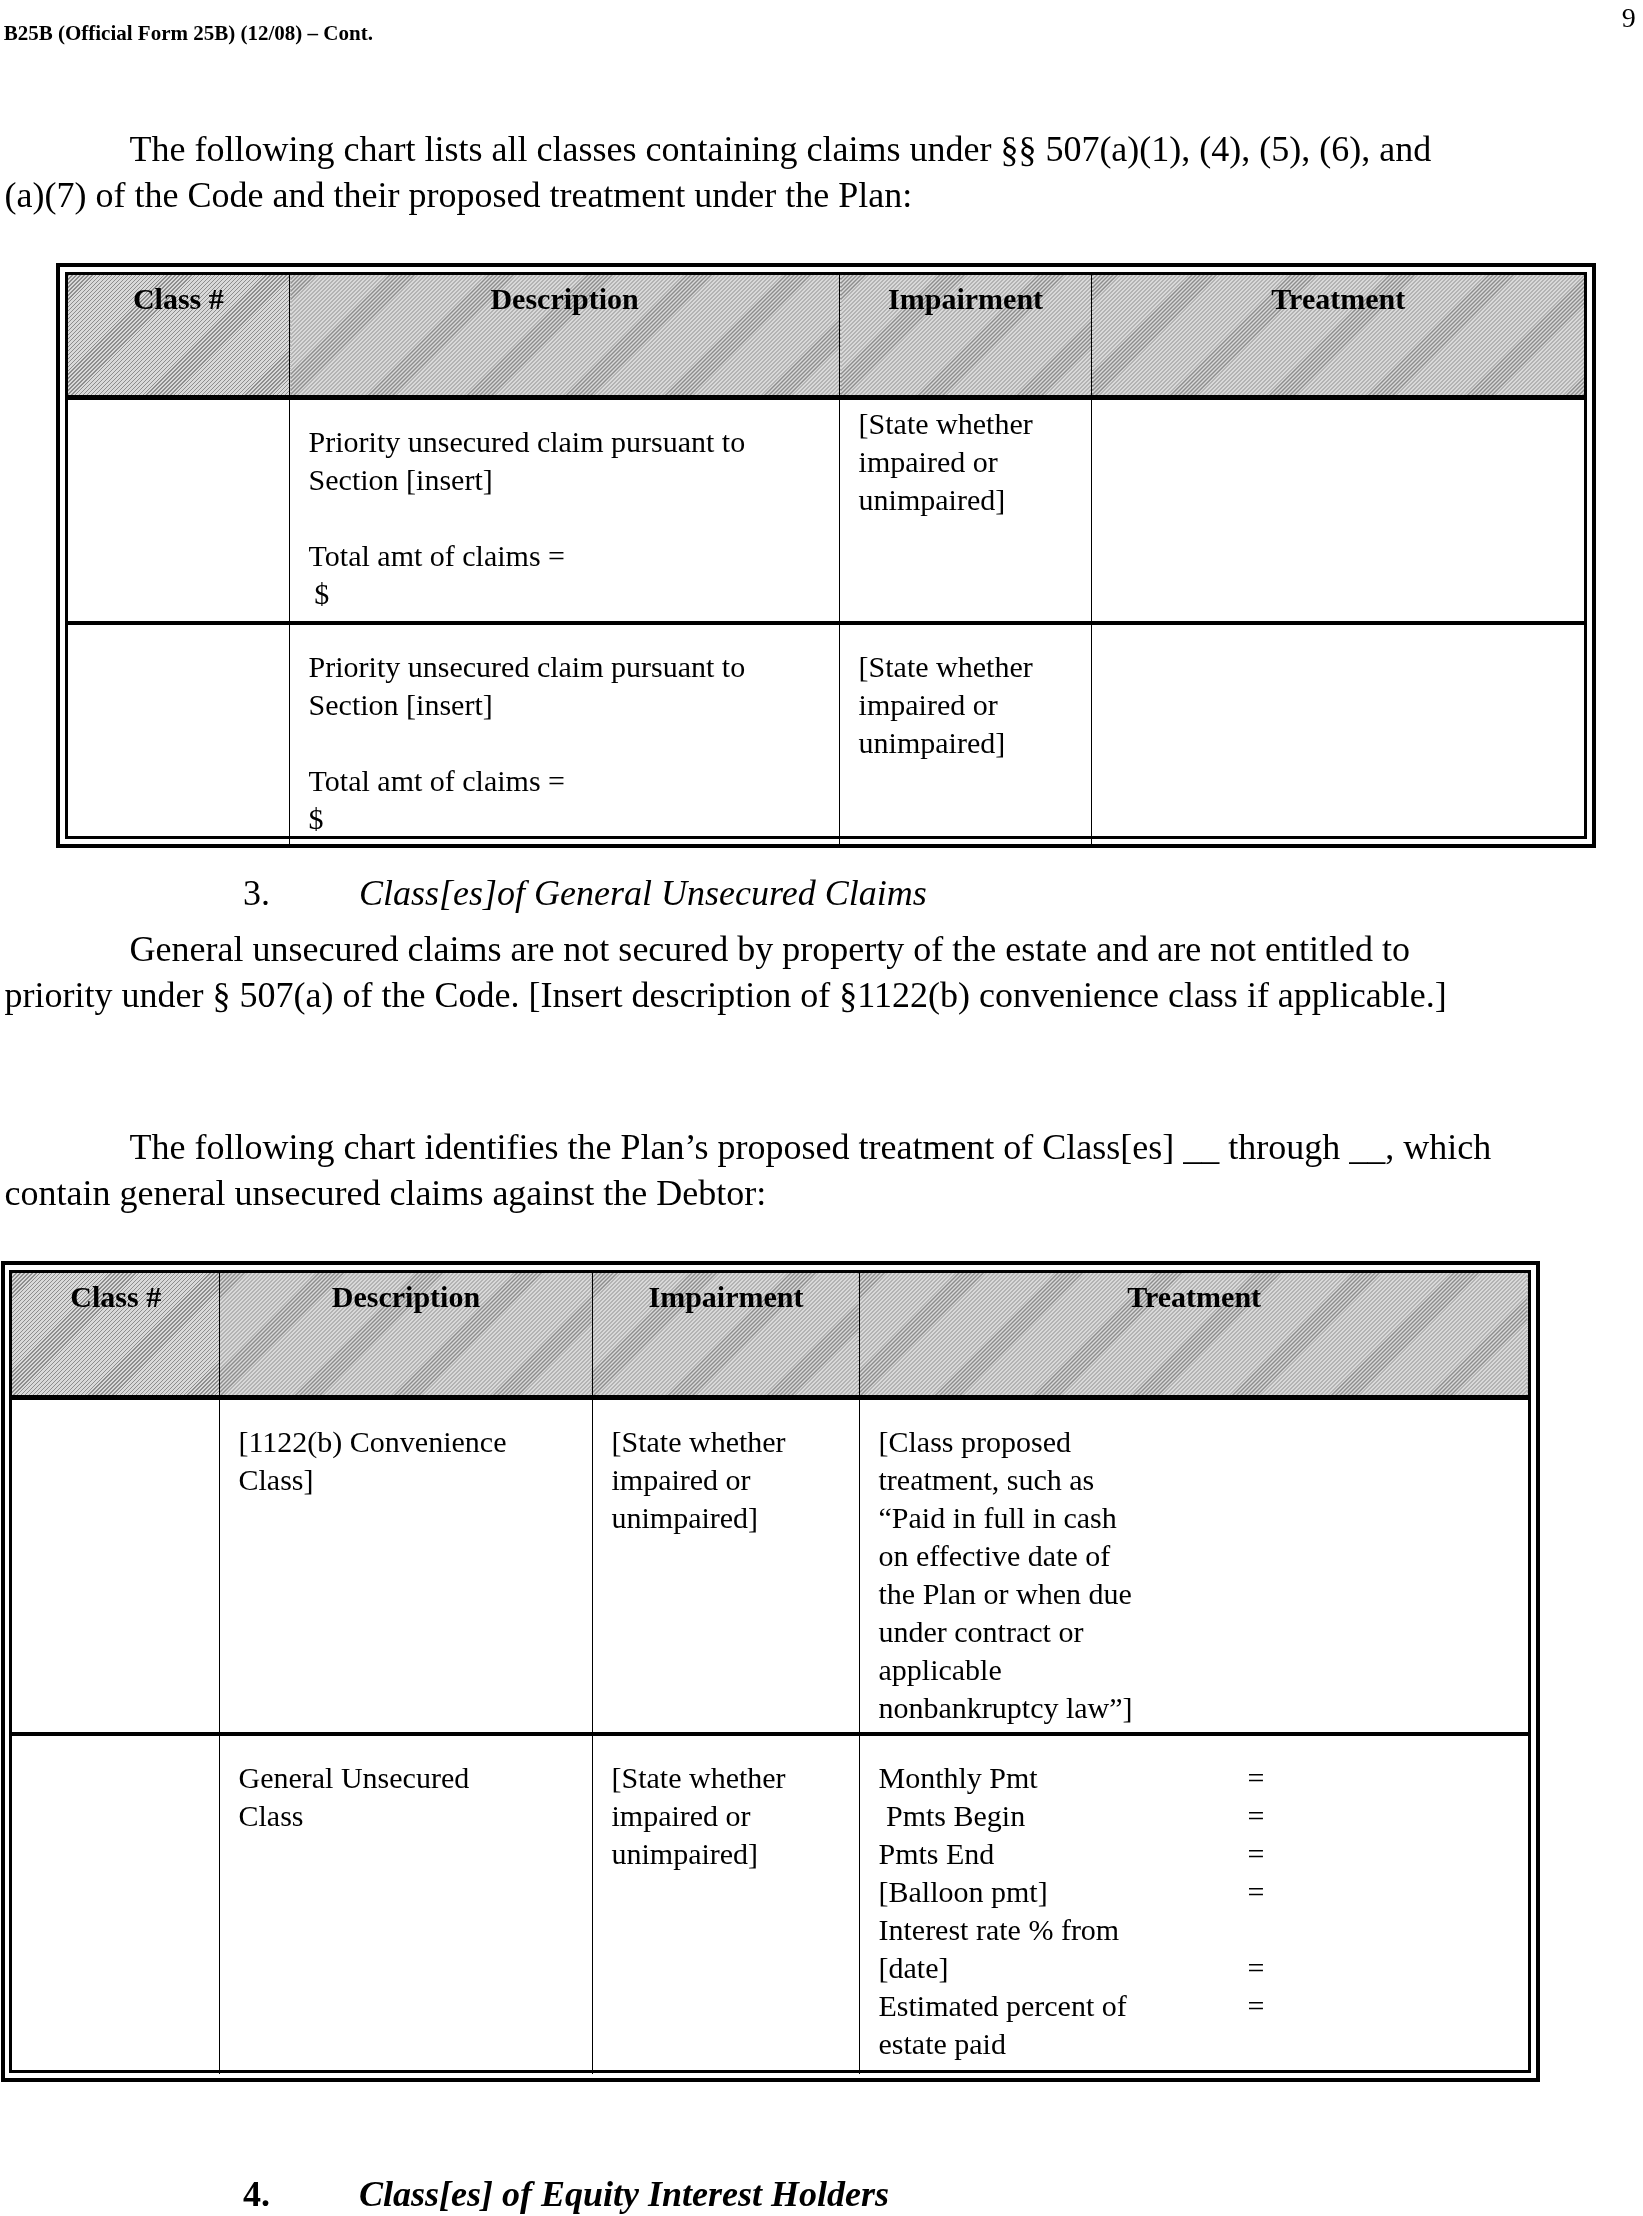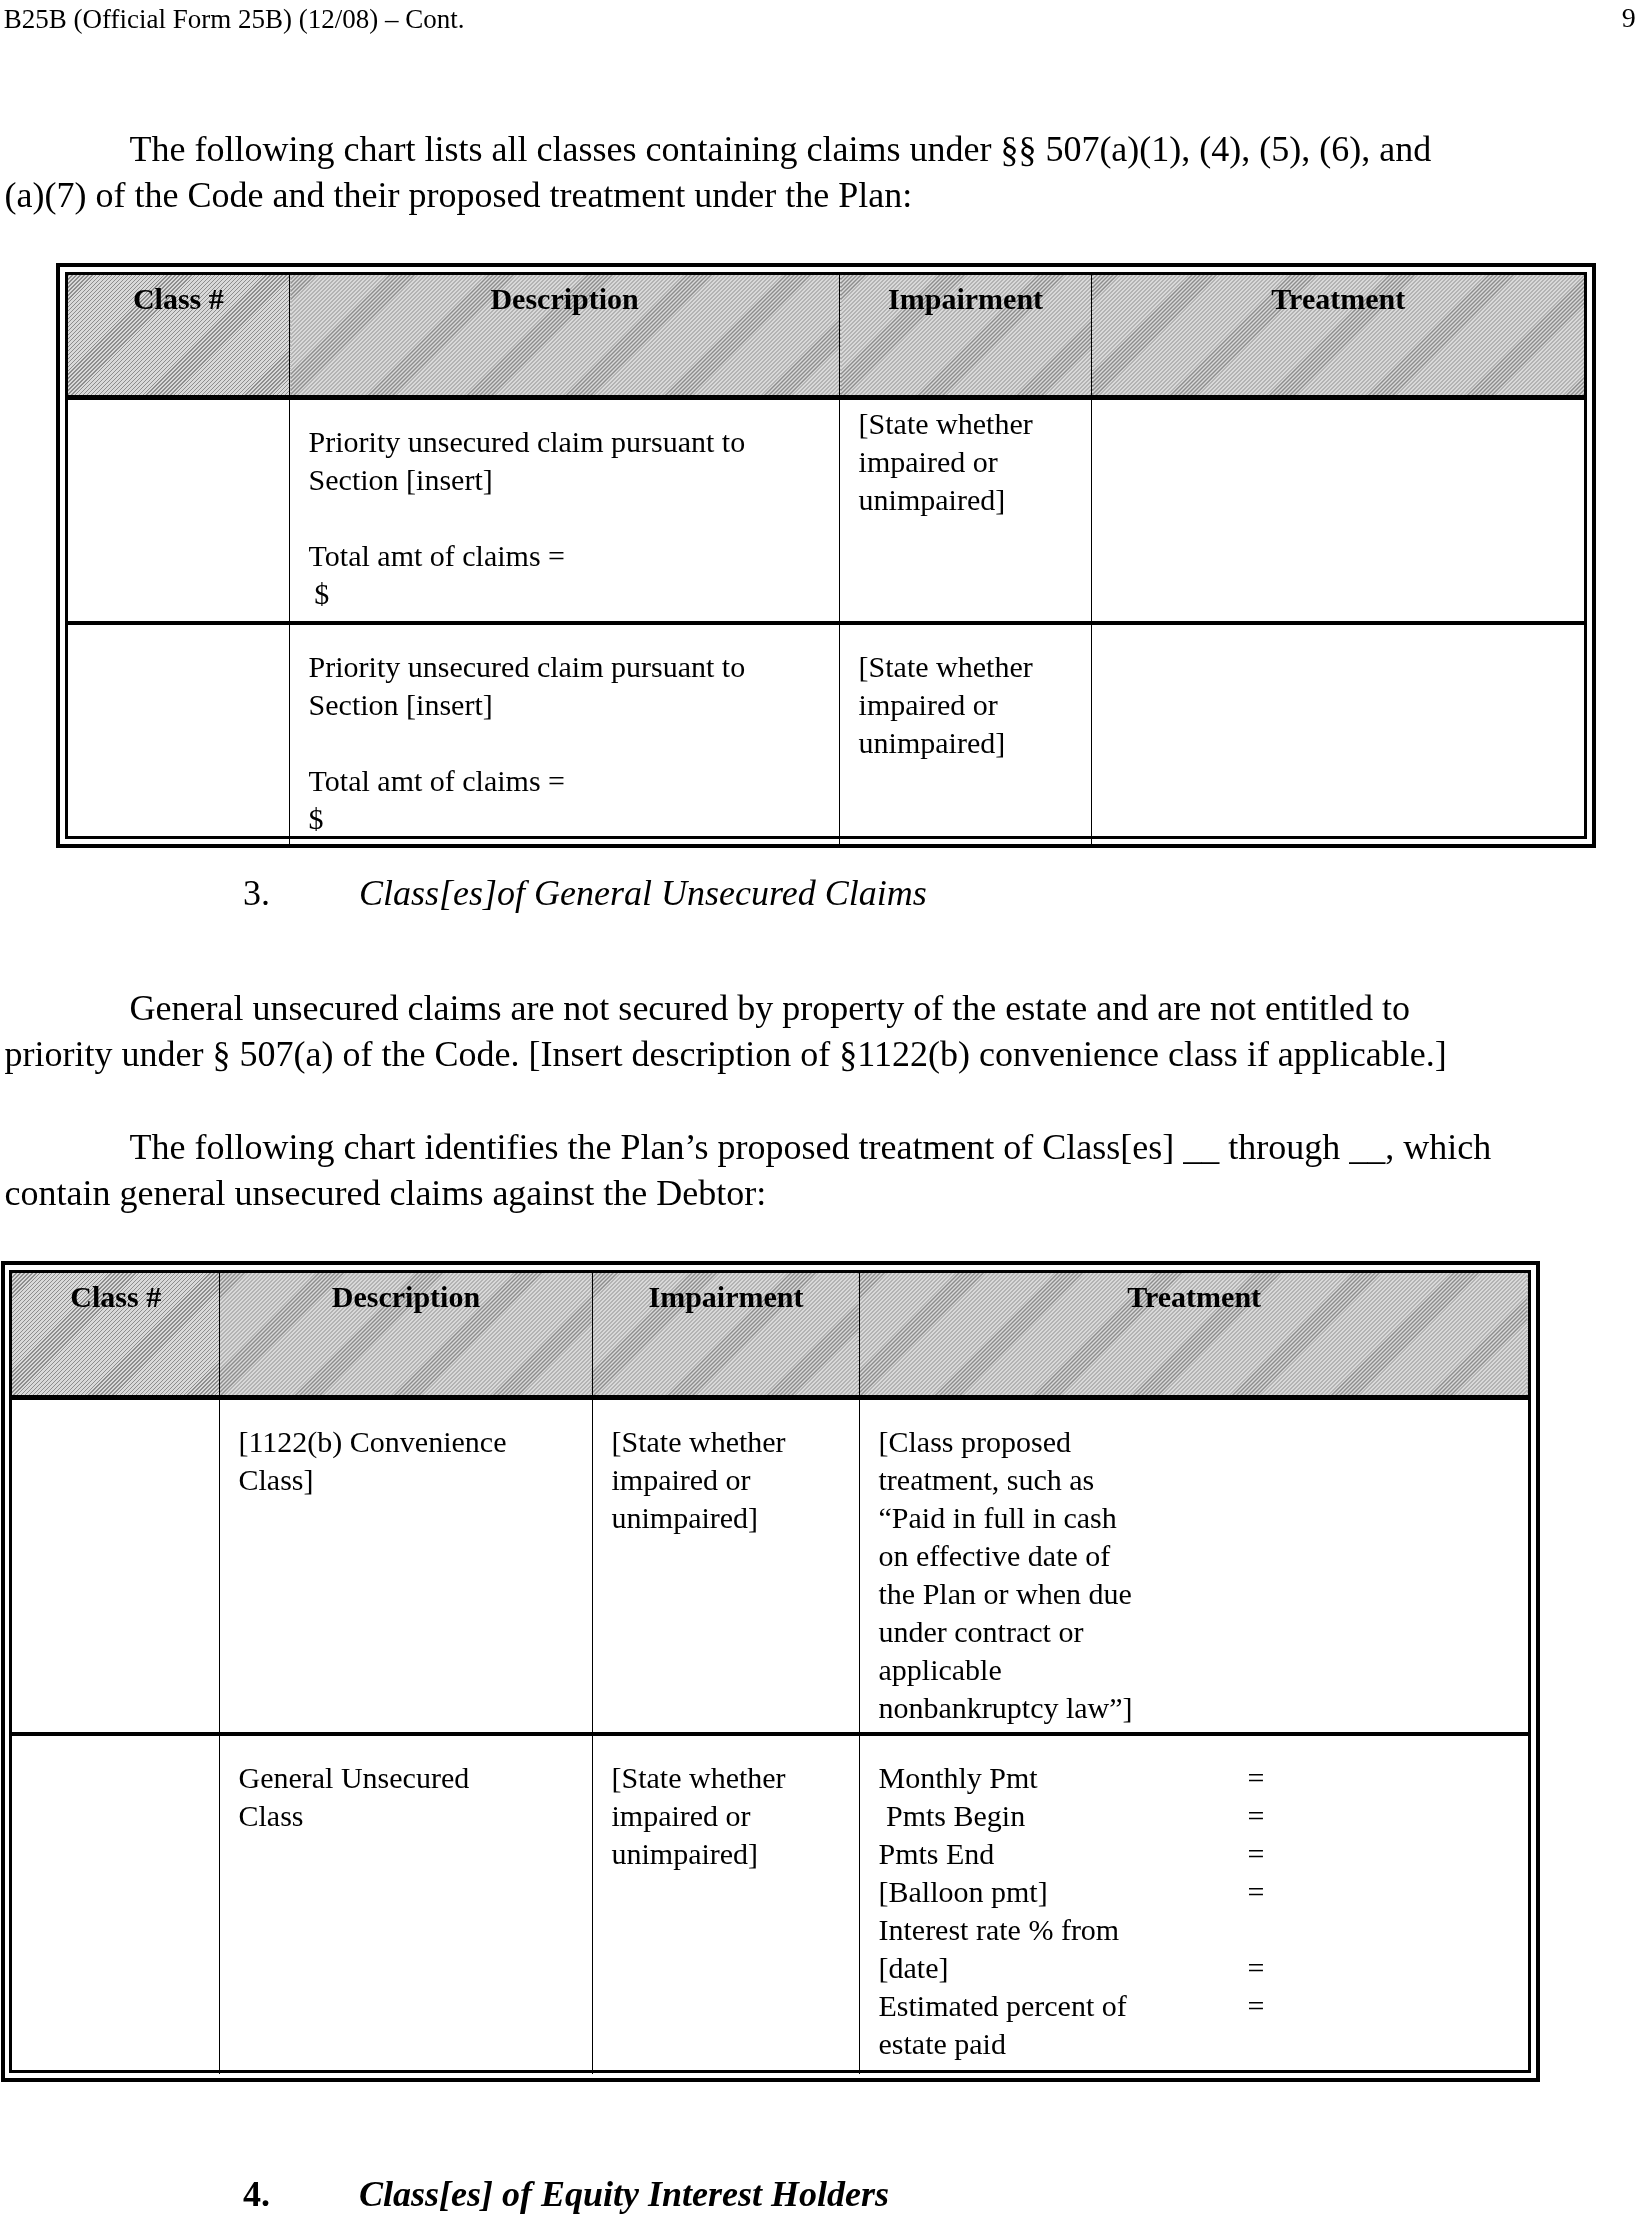--- a/index.html
+++ b/index.html
@@ -1,21 +1,21 @@
 <!DOCTYPE html>
 <html style="font-size:7.4px"><head>
 <meta charset="utf-8">
 <style>
   html, body { margin: 0; padding: 0; background: #ffffff; }
   body {
     width: 1644px; height: 2216px; position: relative; overflow: hidden;
     font-family: "Liberation Serif", "DejaVu Serif", serif; color: #000;
   }
   .abs { position: absolute; }
-  .hdr-title { left: 3.7px; top: 4px; font-size: 27px; font-weight: normal; white-space: nowrap; }
+  .hdr-title { left: 3.7px; top: 21px; font-size: 21px; font-weight: bold; white-space: nowrap; }
   .hdr-page { right: 8.3px; top: 1.9px; font-size: 28px; }
   .para { font-size: 36px; line-height: 46px; white-space: nowrap; }
   .para .indent { display: inline-block; width: 125px; }
   .heading { font-size: 36px; white-space: nowrap; }
   .heading .num { display: inline-block; width: 116px; }
   .heading .ttl { font-style: italic; }
 
   
   .frame {
     position: absolute; border: 4.6px solid #000; box-sizing: border-box;
@@ -124,21 +124,21 @@
       </tr>
     </tbody>
       </table>
   </div>
 </div>
 
 <div class="abs heading" style="left:243px; top:872px;">
   <span class="num">3.</span><span class="ttl">Class[es]of General Unsecured Claims</span>
 </div>
 
-<div class="abs para" style="left:4.6px; top:985px;">
+<div class="abs para" style="left:4.6px; top:926px;">
   <div><span class="indent"></span><span>General unsecured claims are not secured by property of the estate and are not entitled to</span></div>
   <div><span>priority under § 507(a) of the Code. [Insert description of §1122(b) convenience class if applicable.]</span></div>
 </div>
 
 <div class="abs para" style="left:4.6px; top:1124px;">
   <div><span class="indent"></span><span>The following chart identifies the Plan’s proposed treatment of Class[es] __ through __, which</span></div>
   <div><span>contain general unsecured claims against the Debtor:</span></div>
 </div>
 
 <div class="frame" style="left:0.9px; top:1261px; width:1539px; height:821px;">

